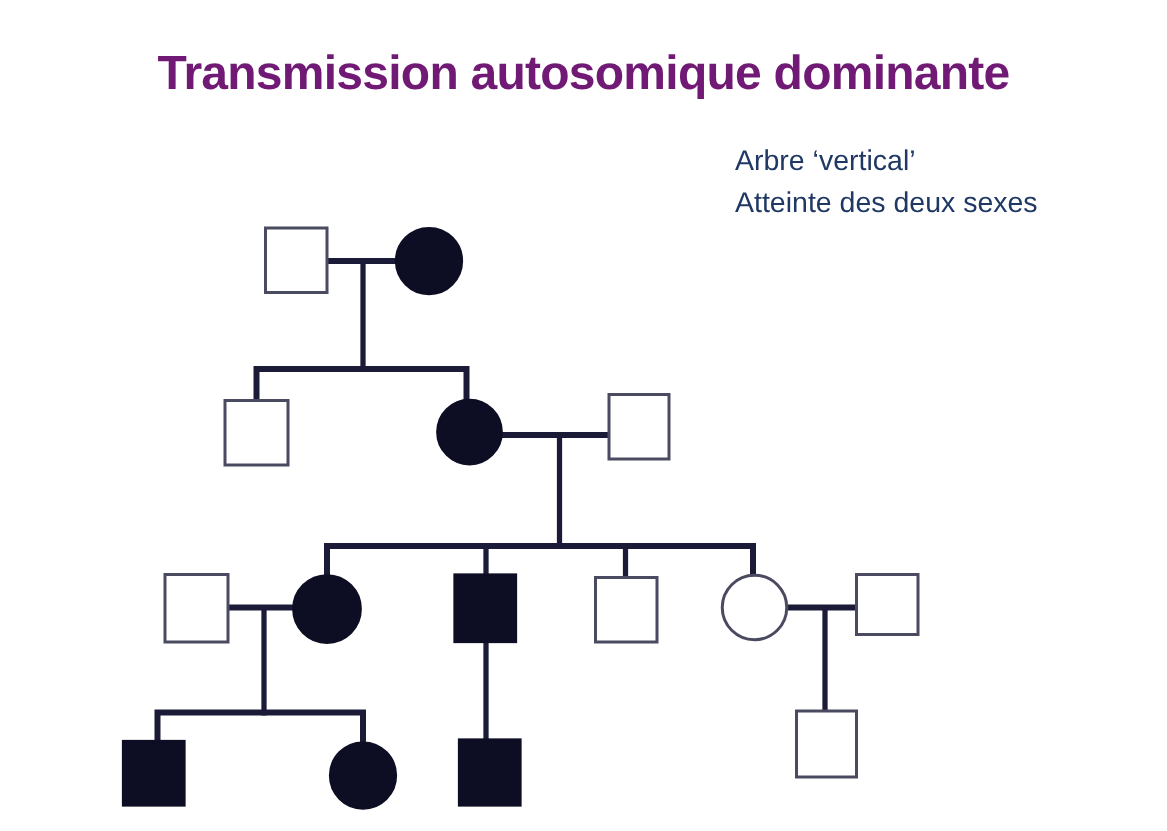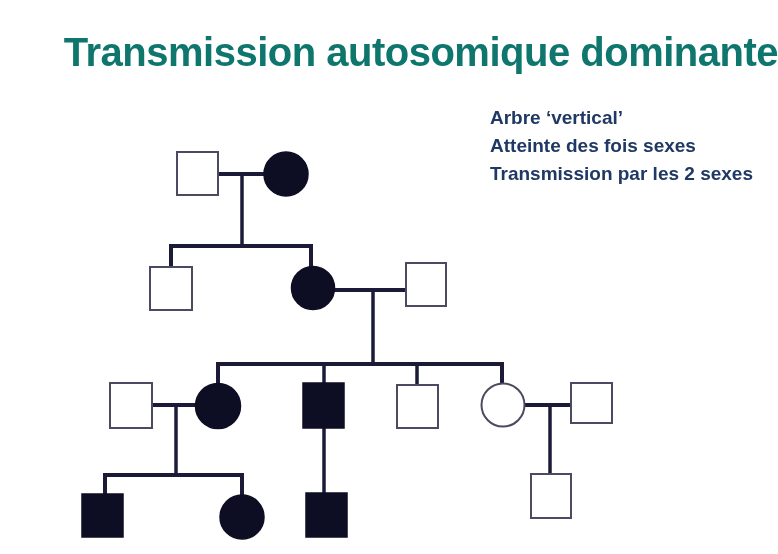--- a/index.html
+++ b/index.html
@@ -8,32 +8,32 @@
     background: #ffffff;
     font-family: "Liberation Sans", sans-serif;
     position: relative;
     overflow: hidden;
   }
   .slide { position: absolute; inset: 0; }
   .title {
     position: absolute;
     left: 0; right: 0; top: 30px;
     margin: 0;
-    text-align: right;
-    font-size: 40px;
+    text-align: center;
+    font-size: 32px;
     font-weight: bold;
     letter-spacing: -0.5px;
-    color: #0f766e;
+    color: #701a75;
     white-space: nowrap;
   }
   .notes {
     position: absolute;
-    left: 490px; top: 104px;
+    left: 490px; top: 94px;
     font-size: 19px;
-    font-weight: bold;
+    font-weight: normal;
     line-height: 28px;
     white-space: nowrap;
   }
   .note-line { display: block; }
   .note-line.u {
     text-decoration: underline;
     text-decoration-thickness: 2.5px;
     text-underline-offset: 4px;
   }
   .pedigree {
@@ -43,22 +43,21 @@
 </style>
 </head>
 <body>
 
 <div class="slide">
 
   <h1 class="title">Transmission autosomique dominante</h1>
 
   <div class="notes" style="color: rgb(31, 56, 100);">
     <span class="note-line">Arbre ‘vertical’</span>
-    <span class="note-line">Atteinte des fois sexes</span>
-    <span class="note-line">Transmission par les 2 sexes</span>
+    <span class="note-line">Atteinte des deux sexes</span>
   </div>
 
   <svg class="pedigree" width="778" height="554" viewBox="0 0 778 554">
       <polyline points="218,174 266,174" fill="none" stroke="#1b1b38" stroke-width="4"></polyline>
       <polyline points="242,174 242,248" fill="none" stroke="#1b1b38" stroke-width="3.5"></polyline>
       <polyline points="171,269 171,246 311,246 311,269" fill="none" stroke="#1b1b38" stroke-width="4"></polyline>
       <polyline points="334,290 407,290" fill="none" stroke="#1b1b38" stroke-width="4"></polyline>
       <polyline points="373,290 373,366" fill="none" stroke="#1b1b38" stroke-width="3.5"></polyline>
       <polyline points="218,387 218,364 502,364 502,386" fill="none" stroke="#1b1b38" stroke-width="4"></polyline>
       <polyline points="324,362 324,385" fill="none" stroke="#1b1b38" stroke-width="3.5"></polyline>

